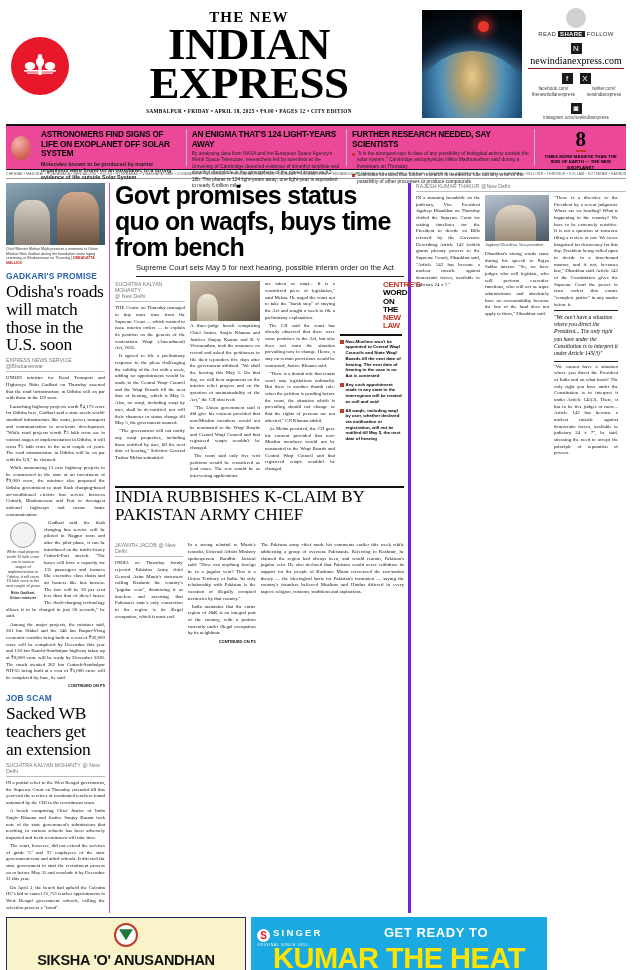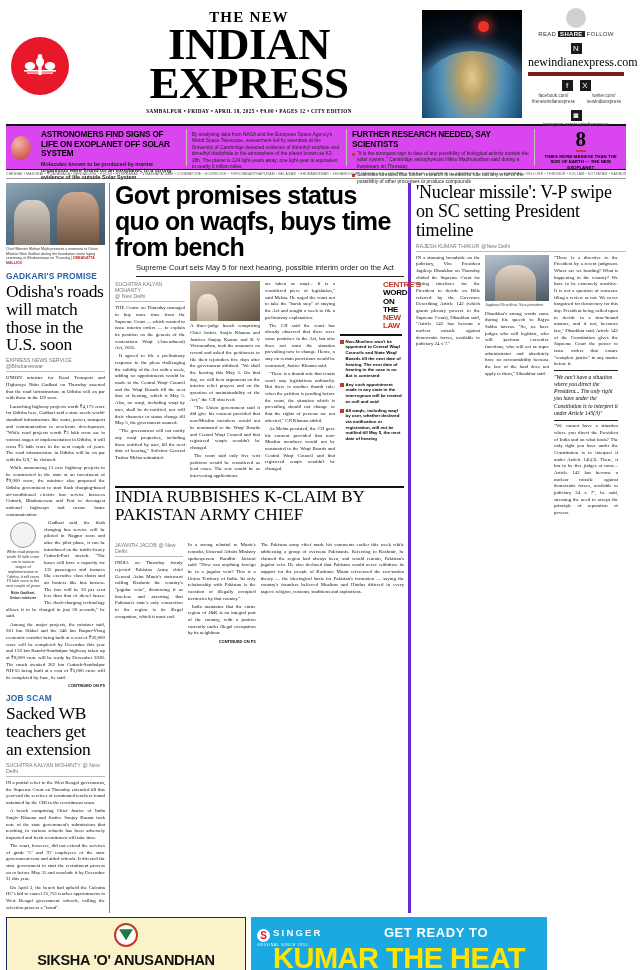--- a/index.html
+++ b/index.html
@@ -55,28 +55,28 @@
     width: 20px; height: 20px; border-radius: 50%;
     background: #c8c8c8; margin: 0 auto 3px auto; opacity: .85;
   }
   .rsf { font-size: 6px; letter-spacing: .3px; font-family: "Liberation Sans", sans-serif; color: #333; }
   .rsf b { background: #222; color: #fff; padding: 0 2px; }
   .sq-ico {
     width: 11px; height: 11px; background: #1a1a1a; display: inline-block;
     margin: 3px 1px 1px 1px; color: #fff; font-size: 8px; line-height: 11px;
     font-family: "Liberation Sans", sans-serif;
   }
-  .site-url { font-size: 12px; font-family: "Liberation Serif", serif; border-bottom: 4px solid #7f1d1d; padding-bottom: 2px; }
+  .site-url { font-size: 10px; font-family: "Liberation Serif", serif; border-bottom: 1px solid #7f1d1d; padding-bottom: 2px; }
   .handle { font-size: 4.6px; line-height: 1.25; font-family: "Liberation Sans", sans-serif; color: #444; }
   .handles-row { display: flex; justify-content: center; gap: 5px; margin-top: 1px; }
 
   
   .news-strip {
     margin: 2px 6px 0 6px; border-top: 2px solid #111; border-bottom: 1px solid #111;
-    background: #d946ef; display: flex; height: 46px; padding: 3px 0;
+    background: #ec4899; display: flex; height: 46px; padding: 3px 0;
   }
   .ns-col { padding: 1px 5px; }
   .ns-c1 { width: 30px; display: flex; align-items: center; justify-content: center; }
   .ns-planet {
     width: 24px; height: 24px; border-radius: 50%;
     background: radial-gradient(circle at 35% 30%, #f2b6b0, #d96a5e 60%, #b04a3e);
   }
   .ns-c2 { width: 160px; border-right: 1px solid #c9c0b8; }
   .ns-c3 { width: 170px; border-right: 1px solid #c9c0b8; }
   .ns-c4 { width: 200px; border-right: 1px solid #c9c0b8; }
@@ -311,20 +311,21 @@
 
   <div class="news-strip">
     <div class="ns-col ns-c1">
       <div class="ns-planet"></div>
     </div>
     <div class="ns-col ns-c2">
       <div class="ns-head">ASTRONOMERS FIND SIGNS OF LIFE ON EXOPLANET OFF SOLAR SYSTEM</div>
       <div class="ns-sub">Molecules known to be produced by marine organisms were found on an exoplanet, in a strong evidence of life outside Solar System</div>
     </div>
     <div class="ns-col ns-c3">
+      <div class="ns-head">AN ENIGMA THAT'S 124 LIGHT-YEARS AWAY</div>
       <div class="ns-body">By analysing data from NASA and the European Space Agency's Webb Space Telescope, researchers led by scientists at the University of Cambridge detected evidence of dimethyl sulphide and dimethyl disulphide in the atmosphere of the planet known as K2-18b. The planet is 124 light-years away; one light-year is equivalent to nearly 6 trillion miles</div>
     </div>
     <div class="ns-col ns-c4">
       <div class="ns-head">FURTHER RESEARCH NEEDED, SAY SCIENTISTS</div>
       <div class="ns-bullet">
         <span class="bq"></span>
         <span class="ns-body" style="margin-top:0">"It is the strongest sign to date of any possibility of biological activity outside the solar system," Cambridge astrophysicist Nikku Madhusudhan said during a livestream on Thursday</span>
       </div>
       <div class="ns-bullet">
         <span class="bq"></span>
@@ -456,21 +457,20 @@
         </div>
         <div class="m-c" style="width:148px">
           <div class="bodytext">
             <p class="first">The Pakistan army chief made his comments earlier this week while addressing a group of overseas Pakistanis. Referring to Kashmir, he claimed the region had always been, and would remain, Pakistan's jugular vein. He also declared that Pakistan would never withdraw its support for the people of Kashmir. Munir referenced the two-nation theory — the ideological basis for Pakistan's formation — saying the country's founders believed Muslims and Hindus differed in every aspect: religion, customs, traditions and aspirations.</p>
           </div>
         </div>
       </div>
     </div>
 
     <div class="col-right">
-      <div class="r-head">'Nuclear missile': V-P swipe on SC setting President timeline</div>
       <div class="byline">
         <span>RAJESH KUMAR THAKUR</span>
         <span>@New Delhi</span>
       </div>
       <div class="r-cols">
         <div class="r-c">
           <div class="bodytext">
             <p class="first">IN a stunning broadside on the judiciary, Vice President Jagdeep Dhankhar on Thursday chided the Supreme Court for setting timelines for the President to decide on Bills referred by the Governor. Describing Article 142 (which grants plenary powers to the Supreme Court), Dhankhar said, "Article 142 has become a nuclear missile against democratic forces, available to judiciary 24 x 7."</p>
           </div>
         </div>

